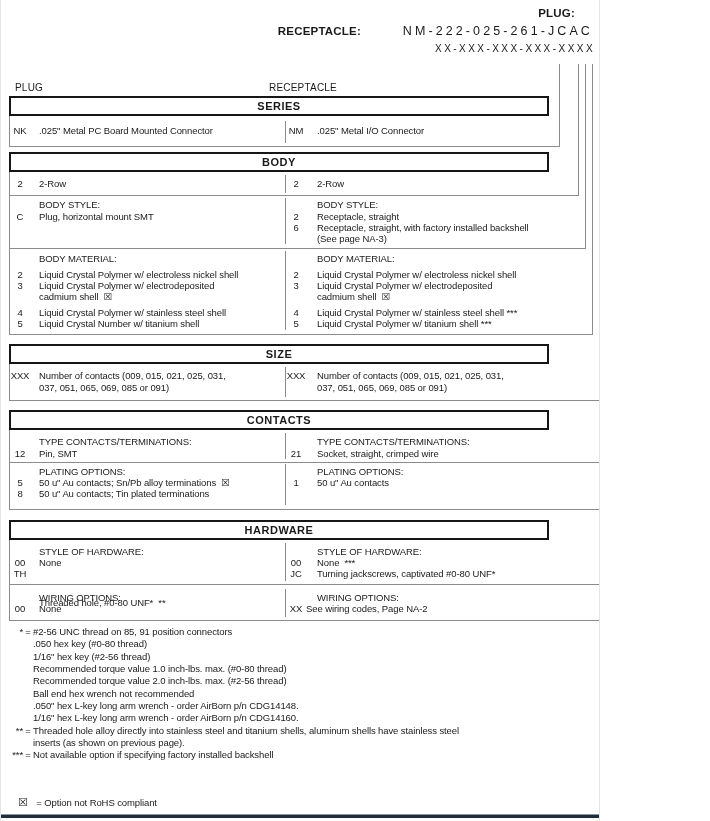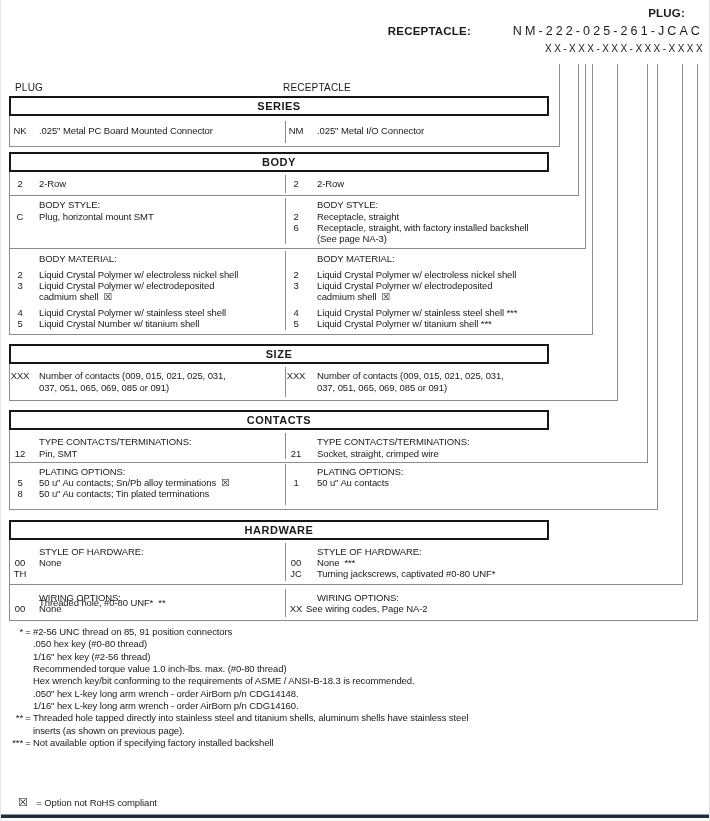--- a/index.html
+++ b/index.html
@@ -1,16 +1,16 @@
 <!DOCTYPE html>
 <html><head>
 <meta charset="utf-8">
 <style>
   html,body{margin:0;padding:0;background:#fff;}
-  .page{position:relative;width:710px;height:821px;background:#fff;overflow:hidden;
+  .page{position:relative;width:600px;height:821px;background:#fff;overflow:hidden;
         font-family:"Liberation Sans","DejaVu Sans",sans-serif;color:#1a1a1a;
         border-left:1px solid #e6e6e6;border-right:1px solid #e6e6e6;box-sizing:border-box;}
   .t{position:absolute;font-size:9.5px;line-height:11.5px;letter-spacing:-0.1px;white-space:nowrap;}
   .code{width:26px;text-align:center;}
   .hl{position:absolute;height:1px;background:#8c8c8c;}
   .vl{position:absolute;width:1px;background:#8c8c8c;}
   .conn{position:absolute;width:1px;background:#8c8c8c;}
   .hdr{position:absolute;left:8px;width:536px;height:16px;border:2px solid #161616;background:#fff;
        text-align:center;font-weight:bold;font-size:11px;line-height:16px;letter-spacing:0.5px;}
   .colhead{position:absolute;font-size:10px;letter-spacing:0.2px;}
@@ -46,21 +46,21 @@
   <div class="conn" style="left:577px;top:64px;height:131px"></div>
   <div class="conn" style="left:584px;top:64px;height:184px"></div>
   <div class="conn" style="left:591px;top:64px;height:270px"></div>
   <div class="conn" style="left:616px;top:64px;height:336px"></div>
   <div class="conn" style="left:646px;top:64px;height:398px"></div>
   <div class="conn" style="left:656px;top:64px;height:445px"></div>
   <div class="conn" style="left:681px;top:64px;height:520px"></div>
   <div class="conn" style="left:696px;top:64px;height:556px"></div>
 
   <div class="colhead" style="left:14px;top:82px">PLUG</div>
-  <div class="colhead" style="left:282px;top:82px">RECEPTACLE</div>
+  <div class="colhead" style="left:268px;top:82px">RECEPTACLE</div>
 
   <div>
     <div class="vl" style="left:8px;top:96px;height:50px"></div>
     <div class="hl" style="left:8px;top:146px;width:551px"></div>
     <div class="hdr" style="top:96px">SERIES</div>
     <div class="vl" style="left:284px;top:121px;height:22px"></div>
     <div class="t code" style="left:6px;top:125px">NK</div>
     <div class="t" style="left:38px;top:125px">.025" Metal PC Board Mounted Connector</div>
     <div class="t code" style="left:282px;top:125px">NM</div>
     <div class="t" style="left:316px;top:125px">.025" Metal I/O Connector</div>
@@ -195,36 +195,41 @@
         <span class="ft">1/16" hex key (#2-56 thread)</span>
       </div>
     <div class="fn">
         <span class="fm"></span>
         <span class="fe"></span>
         <span class="ft">Recommended torque value 1.0 inch-lbs. max. (#0-80 thread)</span>
       </div>
     <div class="fn">
         <span class="fm"></span>
         <span class="fe"></span>
-        <span class="ft">Hex wrench key/bit conforming to the requirements of ASME / ANSI-B-18.3 is recommended.</span>
+        <span class="ft">Recommended torque value 2.0 inch-lbs. max. (#2-56 thread)</span>
+      </div>
+    <div class="fn">
+        <span class="fm"></span>
+        <span class="fe"></span>
+        <span class="ft">Ball end hex wrench not recommended</span>
       </div>
     <div class="fn">
         <span class="fm"></span>
         <span class="fe"></span>
         <span class="ft">.050" hex L-key long arm wrench - order AirBorn p/n CDG14148.</span>
       </div>
     <div class="fn">
         <span class="fm"></span>
         <span class="fe"></span>
         <span class="ft">1/16" hex L-key long arm wrench - order AirBorn p/n CDG14160.</span>
       </div>
     <div class="fn">
         <span class="fm">**</span>
         <span class="fe">=</span>
-        <span class="ft">Threaded hole tapped directly into stainless steel and titanium shells, aluminum shells have stainless steel</span>
+        <span class="ft">Threaded hole alloy directly into stainless steel and titanium shells, aluminum shells have stainless steel</span>
       </div>
     <div class="fn">
         <span class="fm"></span>
         <span class="fe"></span>
         <span class="ft">inserts (as shown on previous page).</span>
       </div>
     <div class="fn">
         <span class="fm">***</span>
         <span class="fe">=</span>
         <span class="ft">Not available option if specifying factory installed backshell</span>

